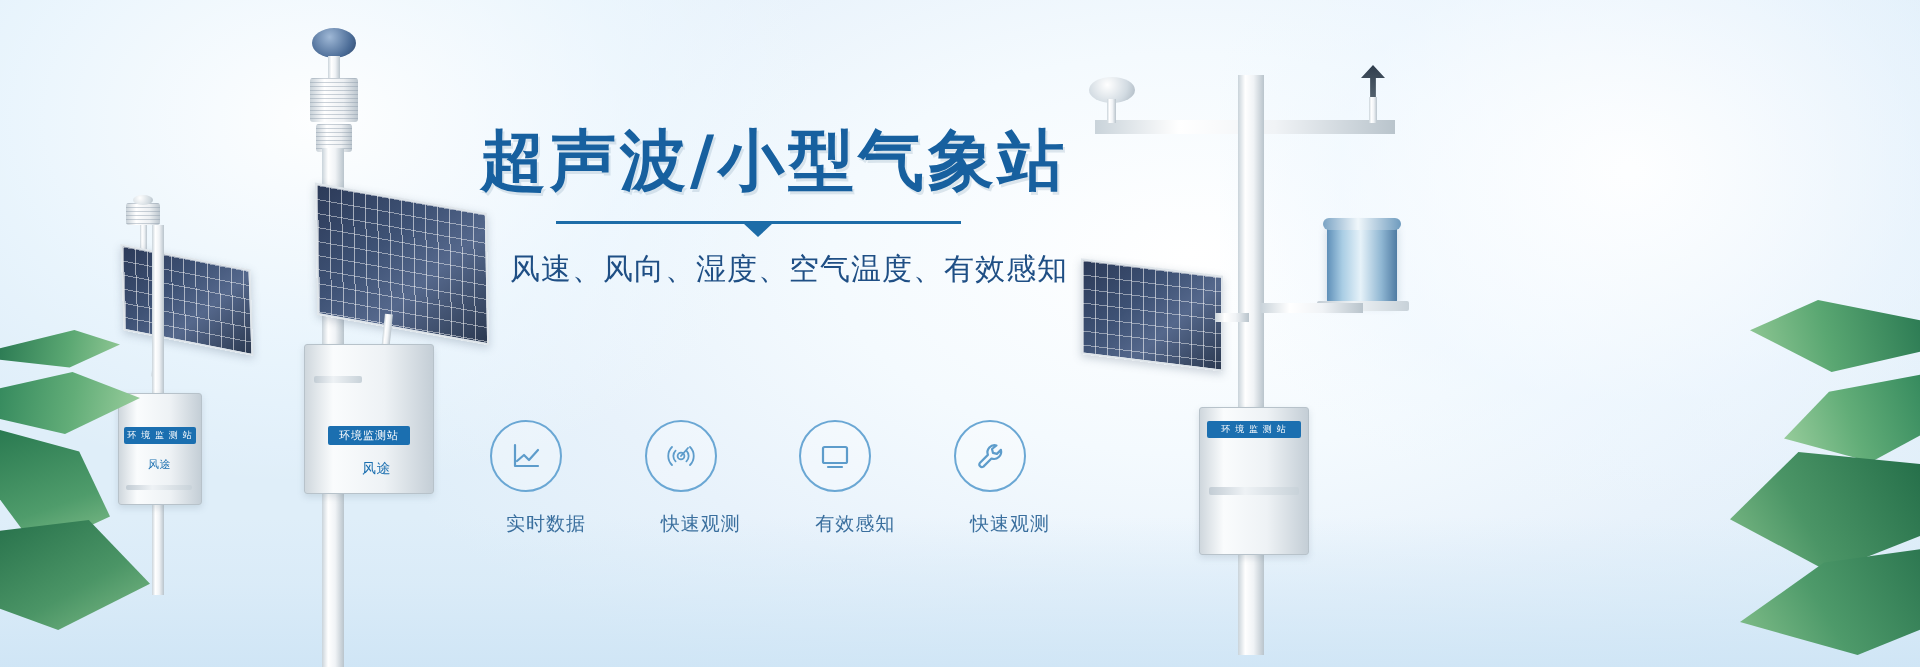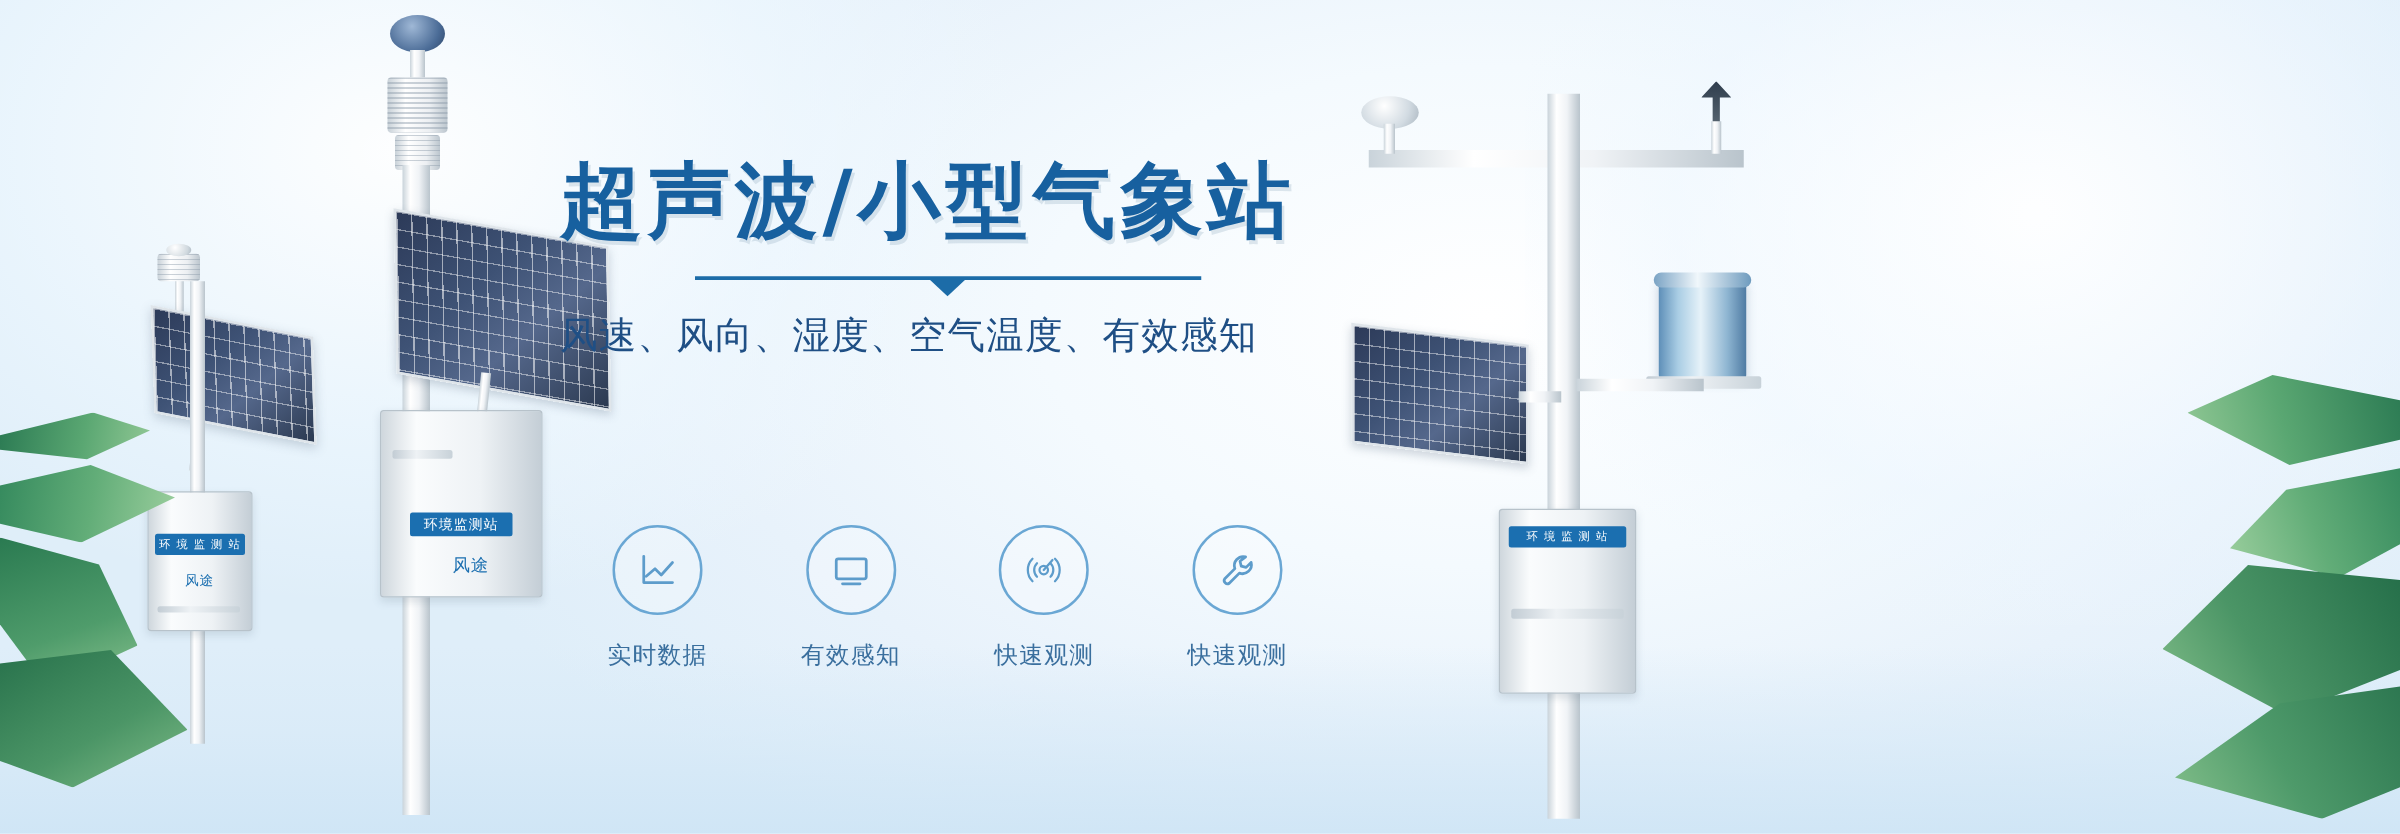--- a/index.html
+++ b/index.html
@@ -28,21 +28,21 @@
   }
   .ground {
     position:absolute; left:0; bottom:0; width:100%; height:150px;
     background:linear-gradient(to bottom, rgba(222,238,250,0) 0%, rgba(214,233,247,.55) 45%, rgba(205,228,245,.85) 100%);
     pointer-events:none;
   }
 
   
   .textblock {
     position:absolute; left:448px; top:126px; width:620px;
-    text-align:left;
+    text-align:right;
   }
   .headline {
     font-family:"DejaVu Sans","Liberation Sans",sans-serif;
     font-weight:bold;
     font-size:66px;
     line-height:1.05;
     letter-spacing:4px;
     color:#17609f;
     text-shadow:2px 3px 0 rgba(120,150,175,.22);
     white-space:nowrap;
@@ -71,21 +71,21 @@
     white-space:nowrap;
   }
   .sub .line + .line { margin-top:8px; }
 
   
   .features {
     position:absolute; left:448px; top:420px; width:620px;
     display:flex; justify-content:space-between; align-items:flex-start;
     padding:0 18px;
   }
-  .feature { width:120px; text-align:center; }
+  .feature { width:120px; text-align:right; }
   .fcircle {
     width:72px; height:72px; margin:0 auto;
     border:2px solid #6aa7d4;
     border-radius:50%;
     display:flex; align-items:center; justify-content:center;
     background:rgba(255,255,255,.25);
   }
   .fcircle svg { display:block; }
   .flabel {
     margin-top:19px;
@@ -179,21 +179,21 @@
     <div class="mast" style="left:54px; top:140px; width:6px; height:42px; transform:rotate(8deg);"></div>
 
     <div class="mast" style="left:52px; top:30px; width:12px; height:370px;"></div>
 
     <div class="box-body" style="left:18px; top:198px; width:84px; height:112px;"></div>
     <div class="box-label" style="left:24px; top:232px; width:72px;">环 境 监 测 站</div>
     <div class="brand" style="left:48px; top:262px;">风途</div>
     <div class="foot" style="left:26px; top:290px; width:66px; height:5px;"></div>
   </div>
 
-  <div class="stn" style="left:290px; top:12px; width:230px; height:620px;">
+  <div class="stn" style="left:290px; top:28px; width:230px; height:620px;">
 
     <div class="cup" style="left:22px; top:0px; width:44px; height:30px;
                 background:radial-gradient(circle at 40% 30%, #9fb8d6, #4a6b96 65%, #2e4566);"></div>
     <div class="mast" style="left:38px; top:28px; width:12px; height:22px;"></div>
 
     <div class="shield" style="left:20px; top:50px; width:48px; height:44px;"></div>
 
     <div class="shield" style="left:26px; top:96px; width:36px; height:28px;"></div>
 
     <div class="mast" style="left:32px; top:120px; width:22px; height:520px;"></div>
@@ -285,45 +285,45 @@
         <svg width="40" height="40" viewBox="0 0 40 40" fill="none" stroke="#5d9ccb" stroke-width="2.2" stroke-linecap="round" stroke-linejoin="round">
           <path d="M9 9 V30 H32"></path>
           <path d="M11 25 L18 19 L23 24 L32 14"></path>
         </svg>
       </div>
       <div class="flabel">实时数据</div>
     </div>
 
     <div class="feature">
       <div class="fcircle">
-        <svg width="40" height="40" viewBox="0 0 40 40" fill="none" stroke="#5d9ccb" stroke-width="2.2" stroke-linecap="round" stroke-linejoin="round">
-          <rect x="8" y="11" width="24" height="16" rx="1.6"></rect>
-          <path d="M13 31 H27"></path>
-        </svg>
-      </div>
-      <div class="flabel">有效感知</div>
-    </div>
-
-    <div class="feature">
-      <div class="fcircle">
         <svg width="40" height="40" viewBox="0 0 40 40" fill="none" stroke="#5d9ccb" stroke-width="1.8" stroke-linecap="round">
           <circle cx="20" cy="20" r="3.4"></circle>
           <path d="M20 20 L27 12"></path>
           <path d="M25.4 25.4 a7.6 7.6 0 0 0 0 -10.8"></path>
           <path d="M29 29 a12.7 12.7 0 0 0 0 -18"></path>
           <path d="M14.6 25.4 a7.6 7.6 0 0 1 0 -10.8"></path>
           <path d="M11 29 a12.7 12.7 0 0 1 0 -18"></path>
         </svg>
       </div>
       <div class="flabel">快速观测</div>
     </div>
 
     <div class="feature">
       <div class="fcircle">
         <svg width="40" height="40" viewBox="0 0 40 40" fill="none" stroke="#5d9ccb" stroke-width="2.2" stroke-linecap="round" stroke-linejoin="round">
+          <rect x="8" y="11" width="24" height="16" rx="1.6"></rect>
+          <path d="M13 31 H27"></path>
+        </svg>
+      </div>
+      <div class="flabel">有效感知</div>
+    </div>
+
+    <div class="feature">
+      <div class="fcircle">
+        <svg width="40" height="40" viewBox="0 0 40 40" fill="none" stroke="#5d9ccb" stroke-width="2.2" stroke-linecap="round" stroke-linejoin="round">
           <path d="M26.5 9.5 a7.2 7.2 0 0 0 -8.6 9.4 L9.8 27 a2.6 2.6 0 0 0 3.6 3.6 l8.1 -8.1 a7.2 7.2 0 0 0 9.4 -8.6 l-4 4 -3.9 -1 -1 -3.9 z"></path>
         </svg>
       </div>
       <div class="flabel">快速观测</div>
     </div>
 
   </div>
 </div>
 
 </body></html>

